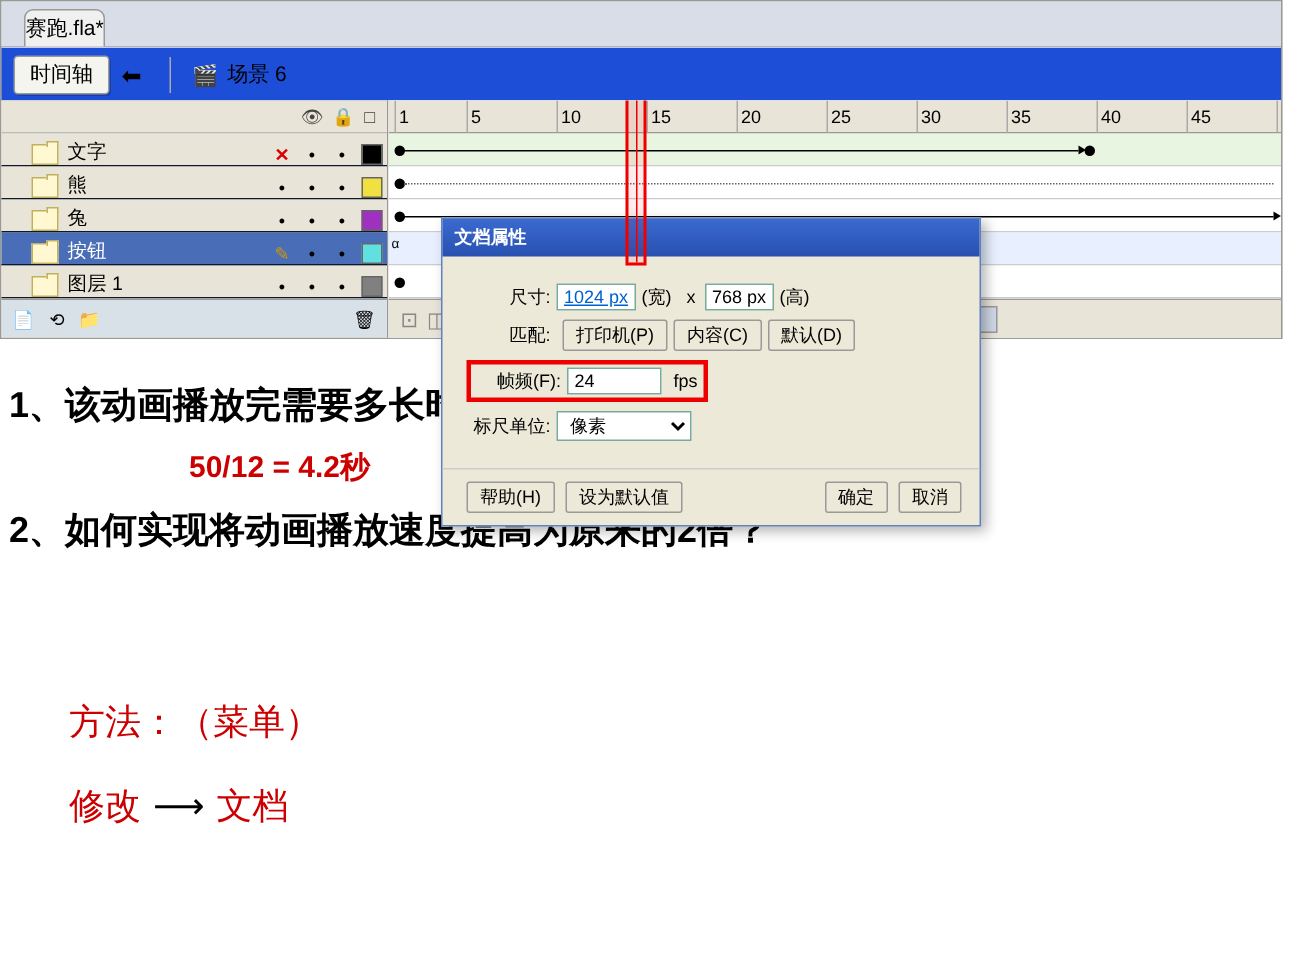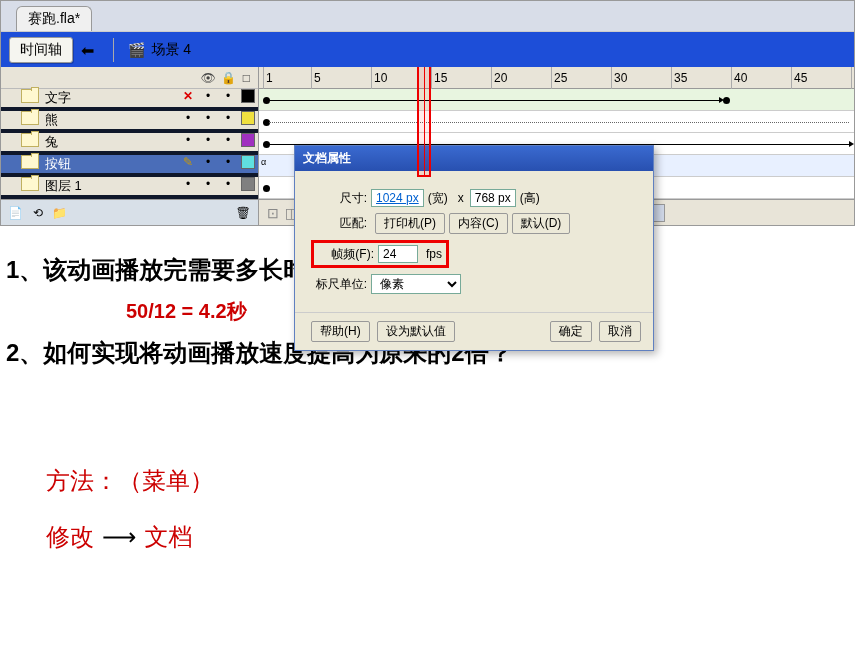--- a/index.html
+++ b/index.html
@@ -21,21 +21,21 @@
       background: #d8dde8;
       display: flex;
       align-items: flex-end;
       padding-left: 15px;
     }
     .tab {
       background: #f0f0f0;
       border: 1px solid #999;
       border-bottom: none;
       border-radius: 6px 6px 0 0;
-      padding: 3px 11px;
+      padding: 3px 0;
       font-size: 14px;
     }
     .toolbar-row {
       height: 36px;
       background: #1d4ed8;
       display: flex;
       align-items: center;
       gap: 8px;
       padding: 4px 8px;
       border-top: 1px solid #ccc;
@@ -83,22 +83,22 @@
       padding-right: 8px;
       gap: 6px;
     }
     .header-icon {
       font-size: 12px;
       color: #444;
     }
     .layer-row {
       height: 22px;
       display: flex;
-      align-items: flex-start;
-      border-bottom: 4px solid #0f172a;
+      align-items: flex-end;
+      border-bottom: 1px solid #0f172a;
       background: #e8e4d8;
       font-size: 13px;
     }
     .layer-row.selected {
       background: #4a6db8;
       color: #fff;
     }
     .layer-indent { width: 20px; }
     .layer-icon {
       width: 18px;
@@ -347,21 +347,21 @@
 <div class="flash-ui">
   <div class="tab-row">
     <div class="tab">赛跑.fla*</div>
   </div>
   <div class="toolbar-row">
     <button class="btn-raised">时间轴</button>
     <span class="toolbar-icon">⬅</span>
     <span class="divider"></span>
     <div class="scene-label">
       <span>🎬</span>
-      <span>场景 4</span>
+      <span>场景 6</span>
     </div>
   </div>
   <div class="timeline-area">
     <div class="layers-panel">
       <div class="layers-header">
         <span class="header-icon">👁</span>
         <span class="header-icon">🔒</span>
         <span class="header-icon">□</span>
       </div>
       <div id="layers-list">
@@ -501,21 +501,21 @@
         </div>
         <div class="dlg-row">
           <span class="dlg-label">匹配:</span>
           <button class="dlg-btn">打印机(P)</button>
           <button class="dlg-btn">内容(C)</button>
           <button class="dlg-btn">默认(D)</button>
         </div>
         <div class="dlg-row">
           <span class="fps-row-box">
             <span class="dlg-label">帧频(F):</span>
-            <input class="dlg-input" style="width: 40px; color: rgb(0, 0, 0); text-decoration: none;" value="24">
+            <input class="dlg-input" style="width: 63px; color: rgb(0, 0, 0); text-decoration: none;" value="24">
             <span style="margin-left:8px">fps</span>
           </span>
         </div>
         <div class="dlg-row">
           <span class="dlg-label">标尺单位:</span>
           <select class="dlg-input" style="width:90px;color:#000;text-decoration:none">
             <option>像素</option>
           </select>
         </div>
       </div>

